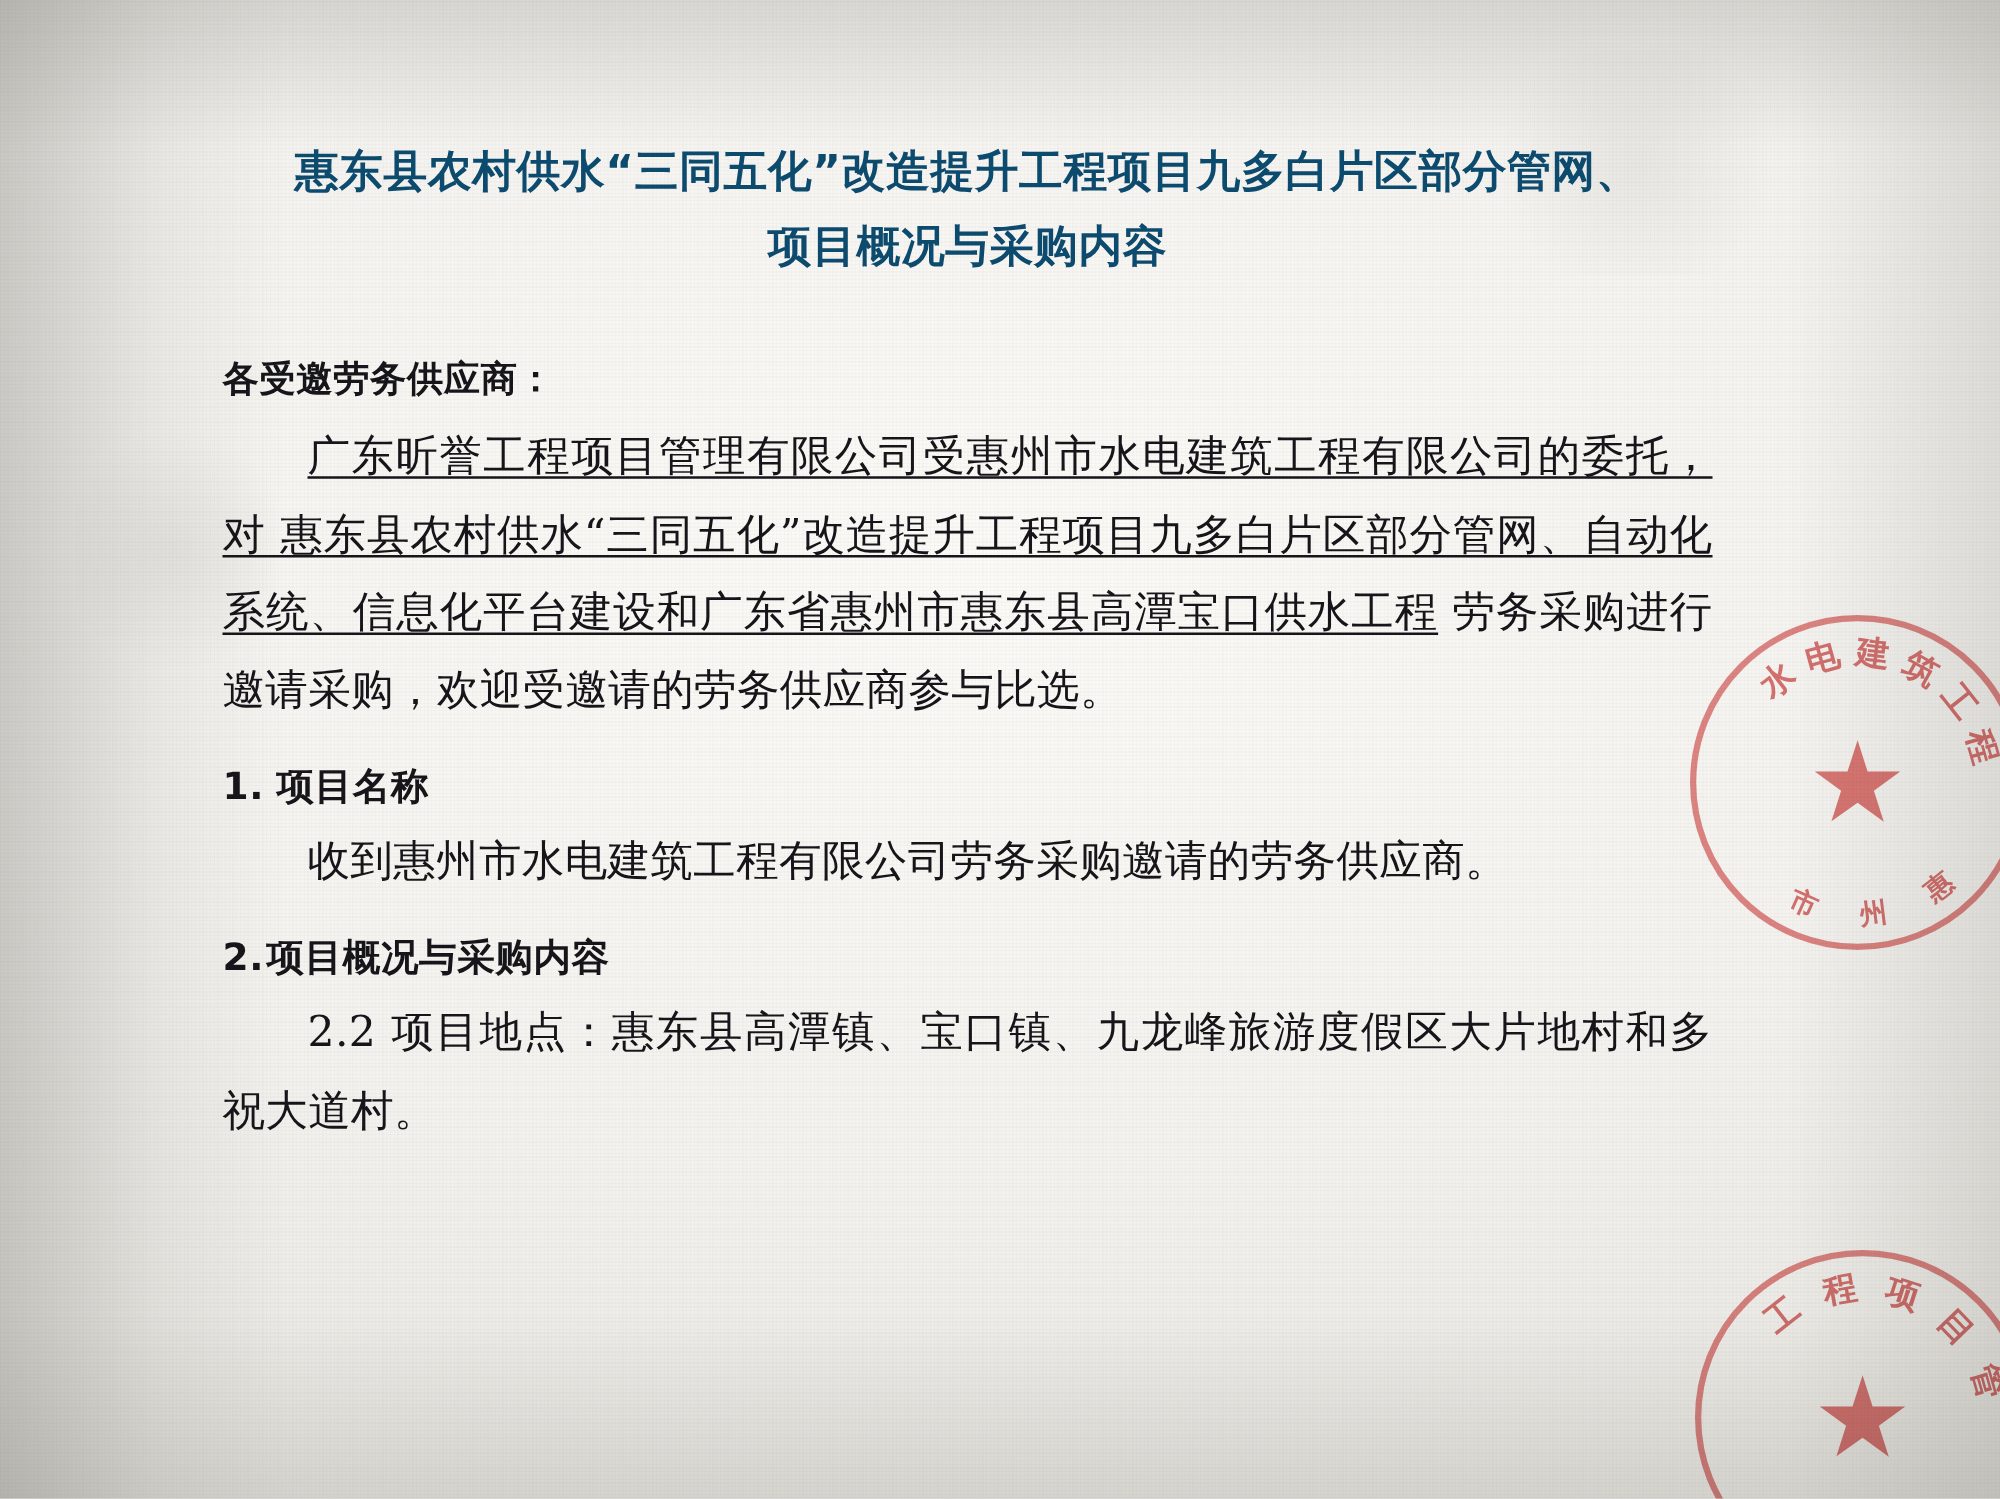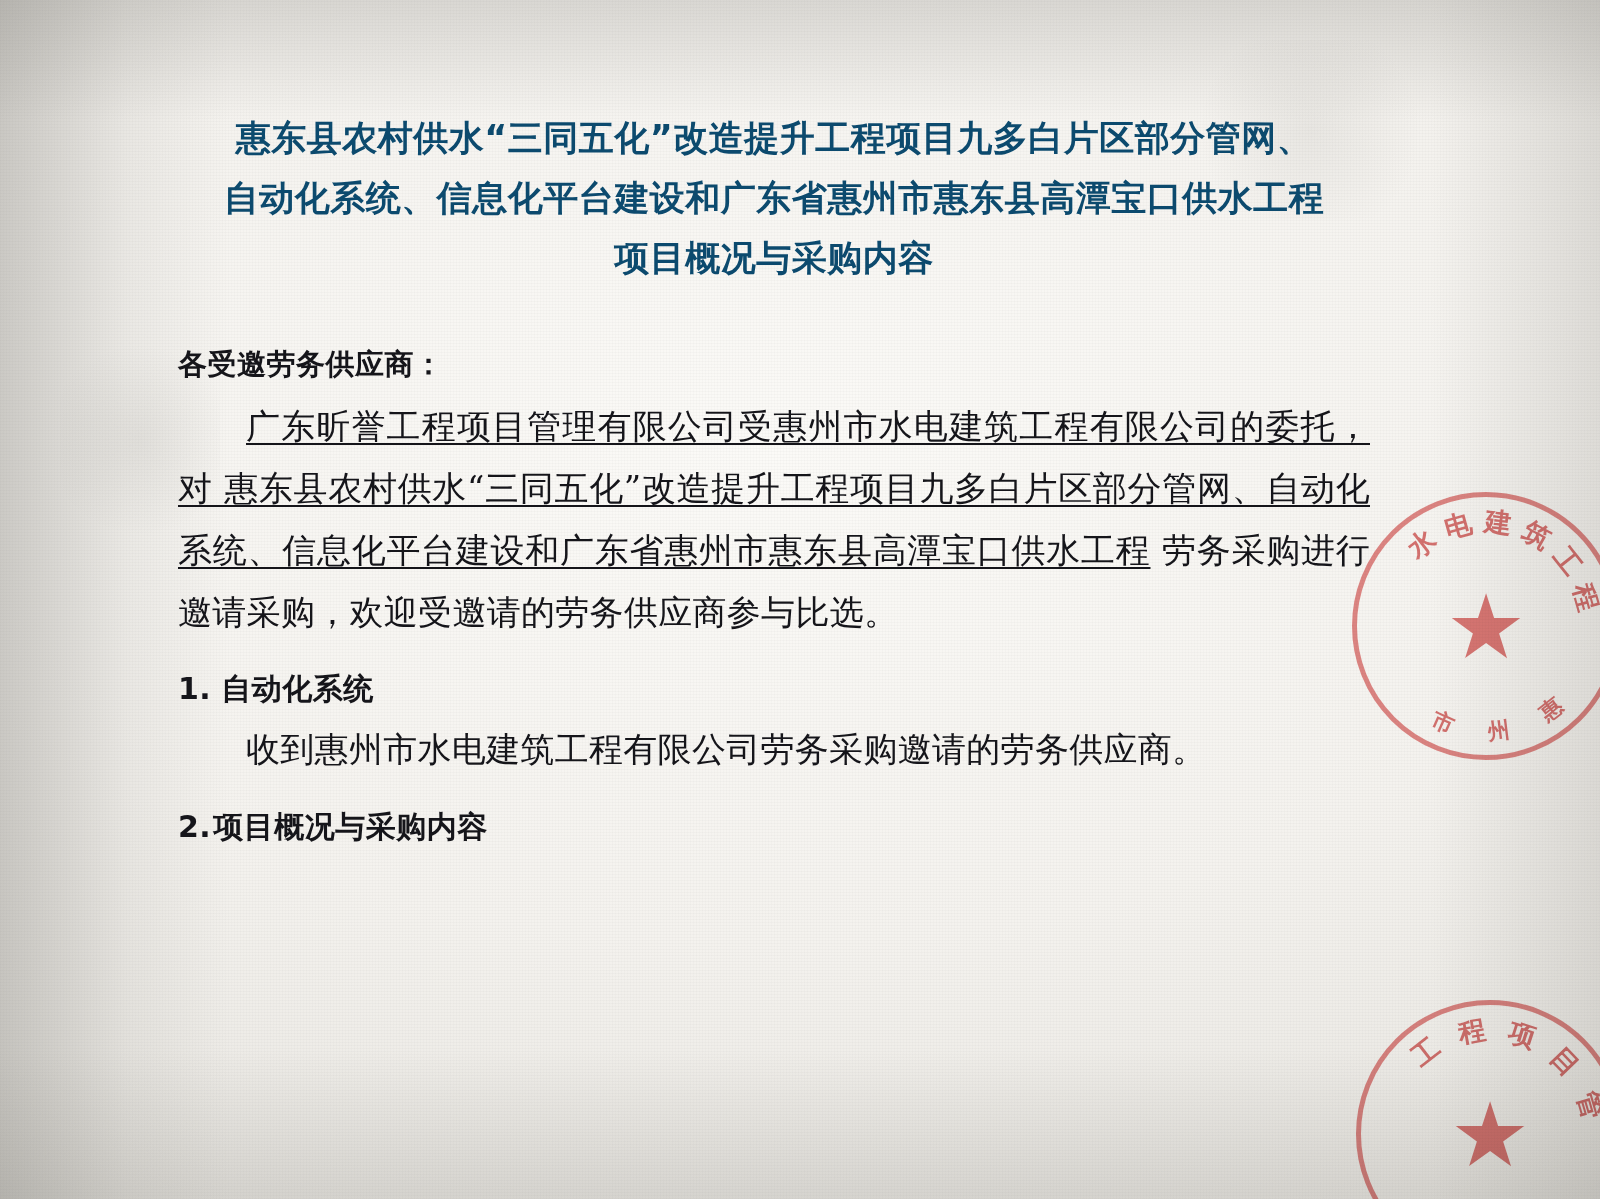--- a/index.html
+++ b/index.html
@@ -180,35 +180,35 @@
   <div id="shade-right"></div>
   <div id="shade-bottom"></div>
 
   <div class="smudge" style="left:60px; top:330px; width:160px; height:220px;"></div>
   <div class="smudge" style="left:1180px; top:40px; width:260px; height:180px;"></div>
 
   <div id="content">
 
     <h1 class="doc-title">
       <span class="tline">惠东县农村供水“三同五化”改造提升工程项目九多白片区部分管网、</span>
-      <span class="tline">自动化系统、信息化平台建设和广东省惠州市惠东县高潭宝口供水工程</span>
       <span class="tline last">项目概况与采购内容</span>
     </h1>
 
     <div class="salutation">各受邀劳务供应商：</div>
 
     <p class="body indent2"><span class="u">广东昕誉工程项目管理有限公司受惠州市水电建筑工程有限公司的委托，对  惠东县农村供水“三同五化”改造提升工程项目九多白片区部分管网、自动化系统、信息化平台建设和广东省惠州市惠东县高潭宝口供水工程</span><span> 劳务采购进行邀请采购，欢迎受邀请的劳务供应商参与比选。</span></p>
 
-    <h2 class="section"><span class="num">1.</span><span>自动化系统</span></h2>
+    <h2 class="section"><span class="num">1.</span><span>项目名称</span></h2>
 
     <p class="body indent2">收到惠州市水电建筑工程有限公司劳务采购邀请的劳务供应商。</p>
 
     <h2 class="section tight"><span class="num">2.</span><span>项目概况与采购内容</span></h2>
 
 
+    <p class="body indent2 para-gap"><span>2.2 项目地点：</span><span>惠东县高潭镇、宝口镇、九龙峰旅游度假区大片地村和多祝大道村。</span></p>
 
   </div>
 
   <div class="seal" id="seal1">
     <div class="arc">
         <span style="transform: translate(-64.0288px, -81.9531px) rotate(-38deg) translate(-50%, -50%);">水</span>
         <span style="transform: translate(-27.9677px, -100.169px) rotate(-15.6deg) translate(-50%, -50%);">电</span>
         <span style="transform: translate(12.314px, -103.268px) rotate(6.8deg) translate(-50%, -50%);">建</span>
         <span style="transform: translate(50.7374px, -90.7839px) rotate(29.2deg) translate(-50%, -50%);">筑</span>
         <span style="transform: translate(81.5041px, -64.5994px) rotate(51.6deg) translate(-50%, -50%);">工</span>

